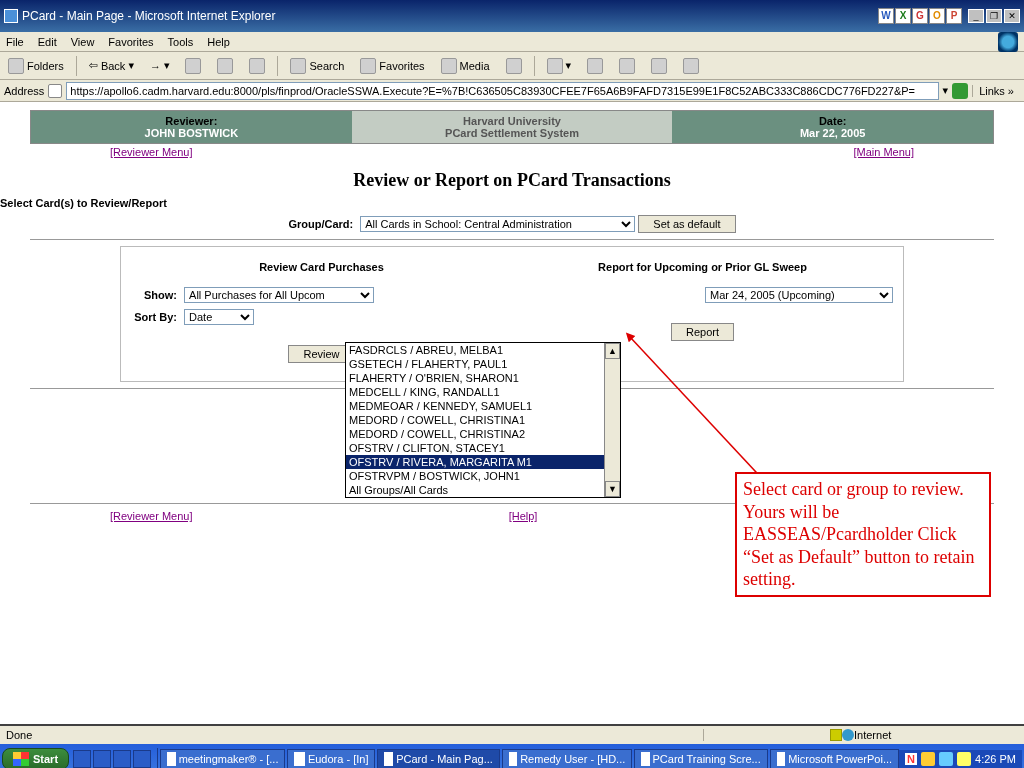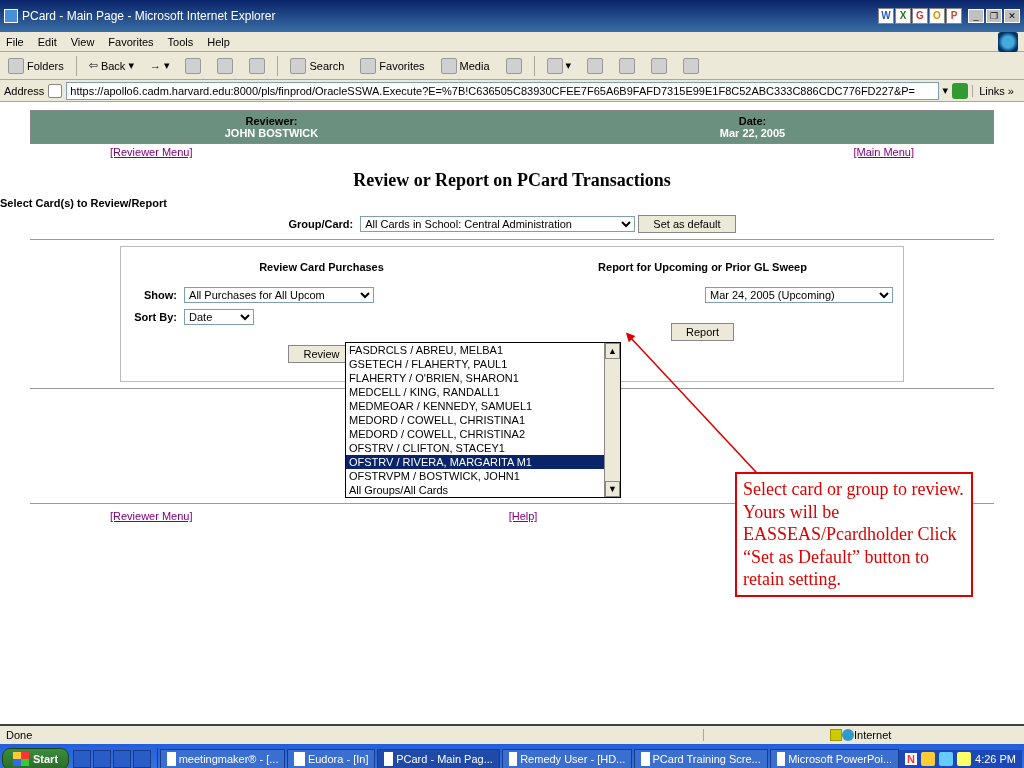--- a/index.html
+++ b/index.html
@@ -53,21 +53,21 @@
 .updatebox h3{font-family:Georgia,serif;font-size:14px;margin:0}
 .updatebox .sub{font-size:11px;margin-bottom:10px}
 .botlinks{display:flex;justify-content:space-between;margin:6px 110px}
 
 .ddopen{position:absolute;top:240px;left:345px;width:276px;background:#fff;border:1px solid #000;font-size:11px;z-index:50}
 .ddopen .opt{padding:1px 3px;white-space:nowrap;overflow:hidden}
 .ddopen .opt.sel{background:#0a246a;color:#fff}
 .ddscroll{position:absolute;right:0;top:0;bottom:0;width:16px;background:#ece9d8;border-left:1px solid #888}
 .ddscroll .ar{height:16px;background:#ece9d8;border:1px solid #888;text-align:center;font-size:9px;line-height:14px}
 
-.callout{position:absolute;top:370px;left:735px;width:238px;border:2px solid #d00;background:#fff;color:#d00;font-family:"Times New Roman",serif;font-size:18px;padding:4px 6px;z-index:60;line-height:1.25}
+.callout{position:absolute;top:370px;left:735px;width:256px;border:2px solid #d00;background:#fff;color:#d00;font-family:"Times New Roman",serif;font-size:18px;padding:4px 6px;z-index:60;line-height:1.25}
 .arrow-svg{position:absolute;top:225px;left:620px;z-index:55;pointer-events:none}
 
 .status{background:#ece9d8;border-top:2px solid #404040;height:20px;display:flex;align-items:center;font-size:11px}
 .status .s1{flex:1;padding-left:6px;border-right:1px solid #aca899}
 .status .s2{width:200px;display:flex;align-items:center;padding:0 6px}
 .lock{width:12px;height:12px;background:#cc0;border:1px solid #990}
 .globe{width:12px;height:12px;background:#39c;border-radius:50%}
 
 .taskbar{background:linear-gradient(#245edb,#3b77e0);height:30px;display:flex;align-items:center;padding:0 2px;color:#fff;font-size:11px}
 .start{background:linear-gradient(#3c8d3c,#2a6b2a);border:1px solid #1a4a1a;border-radius:8px;padding:3px 10px;font-weight:bold;display:flex;align-items:center;gap:4px}
@@ -170,20 +170,24 @@
   <span class="links"><span>Links</span> »</span>
 </div>
 
 <div class="page">
 
   <div class="hdr">
     <div class="cell green">
       <div class="lbl">Reviewer:</div>
       <div class="val">JOHN BOSTWICK</div>
     </div>
+    <div class="cell grey">
+      <div class="lbl">Harvard University</div>
+      <div class="lbl">PCard Settlement System</div>
+    </div>
     <div class="cell green">
       <div class="lbl">Date:</div>
       <div class="val">Mar 22, 2005</div>
     </div>
   </div>
 
   <div class="toplinks">
     <a class="plink">[Reviewer Menu]</a>
     <a class="plink">[Main Menu]</a>
   </div>

